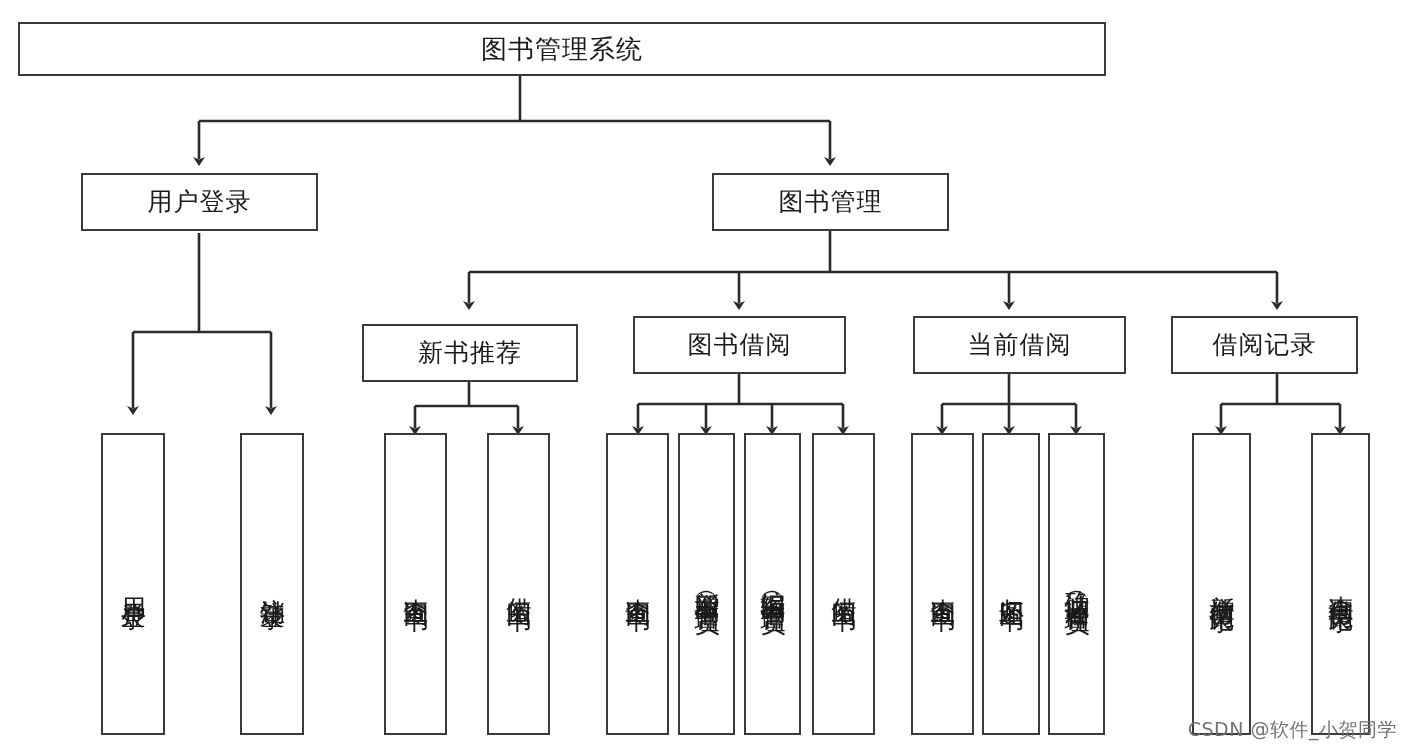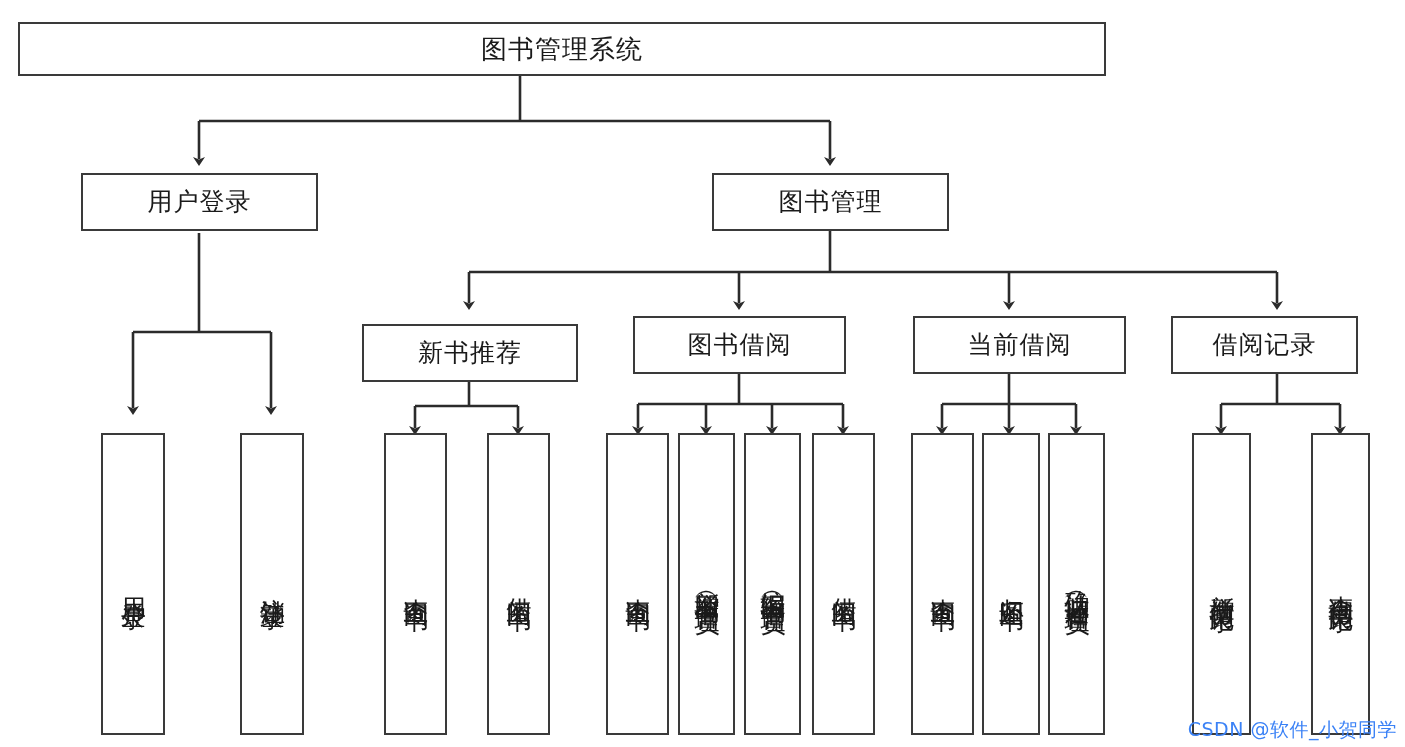--- a/index.html
+++ b/index.html
@@ -56,21 +56,21 @@
     line-height: 1.12;
     letter-spacing: 3px;
     white-space: nowrap;
     color: #1a1a1a;
   }
   .watermark {
     position: absolute;
     right: 8px;
     bottom: 4px;
     font-size: 19px;
-    color: #3b82f6;
+    color: #737373;
     z-index: 3;
     white-space: nowrap;
     letter-spacing: 0.5px;
   }
 </style>
 </head>
 <body>
 
 <div id="canvas">
 

